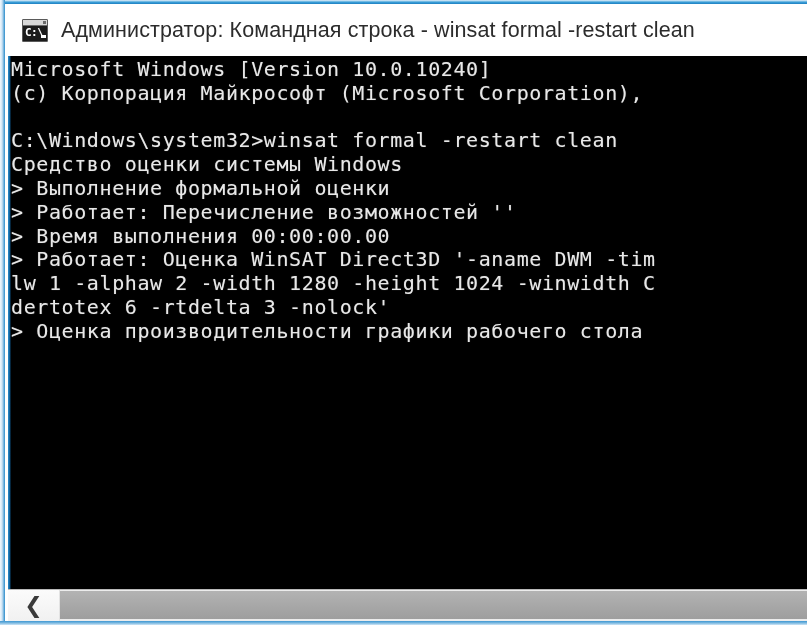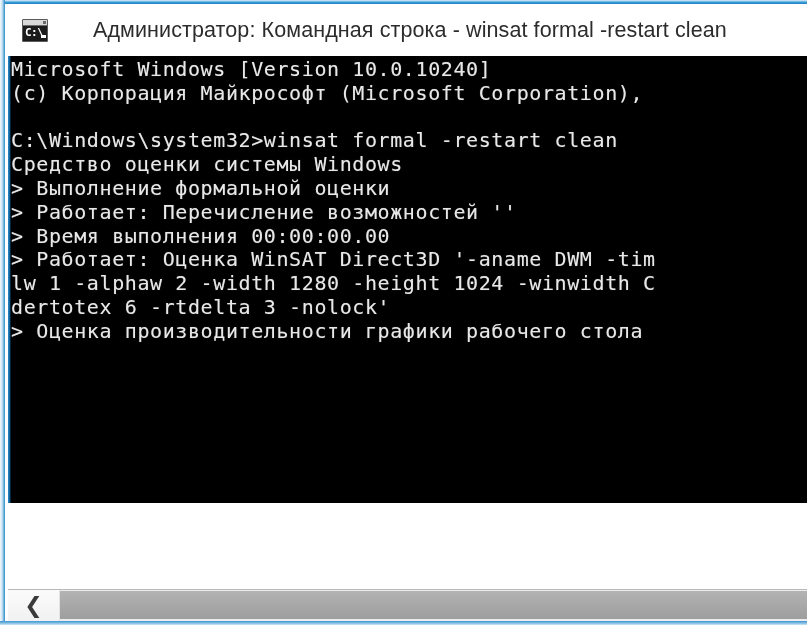--- a/index.html
+++ b/index.html
@@ -104,30 +104,29 @@
     height: 3px;
     background: #ffffff;
   }
 
   .title-text {
     font-family: "Liberation Sans", sans-serif;
     font-size: 21.5px;
     color: #2c2c2c;
     white-space: nowrap;
     letter-spacing: 0.1px;
-    margin-left: 32px;
   }
 
   
   .console {
     position: absolute;
     top: 56px;
     left: 8px;
     width: 799px;
-    height: 447px;
+    height: 533px;
     background: #000000;
     overflow: hidden;
   }
 
   
   .console-edge {
     position: absolute;
     top: 0;
     left: 0;
     width: 3px;

